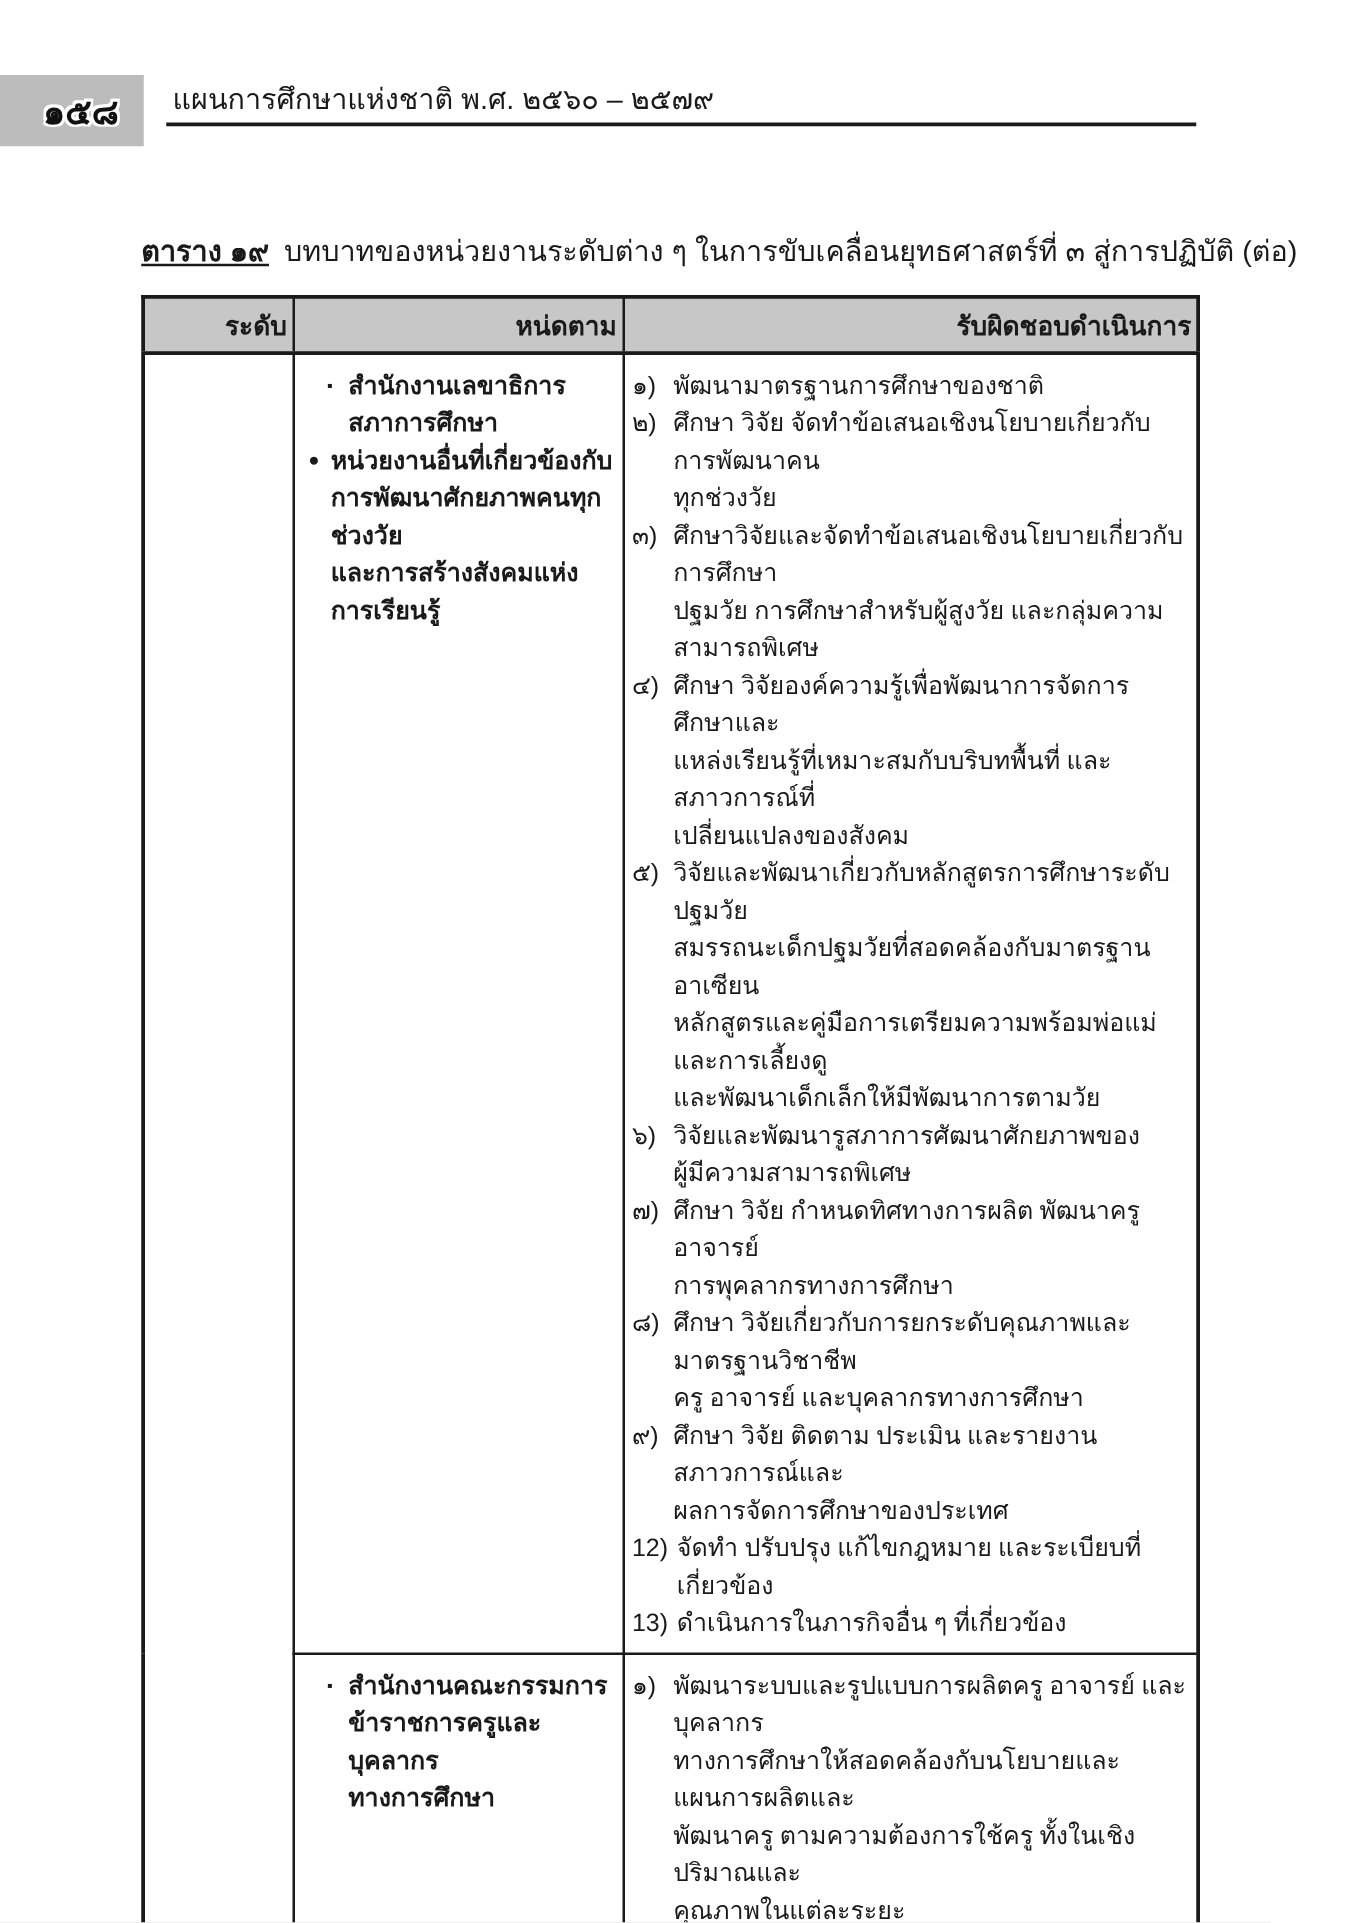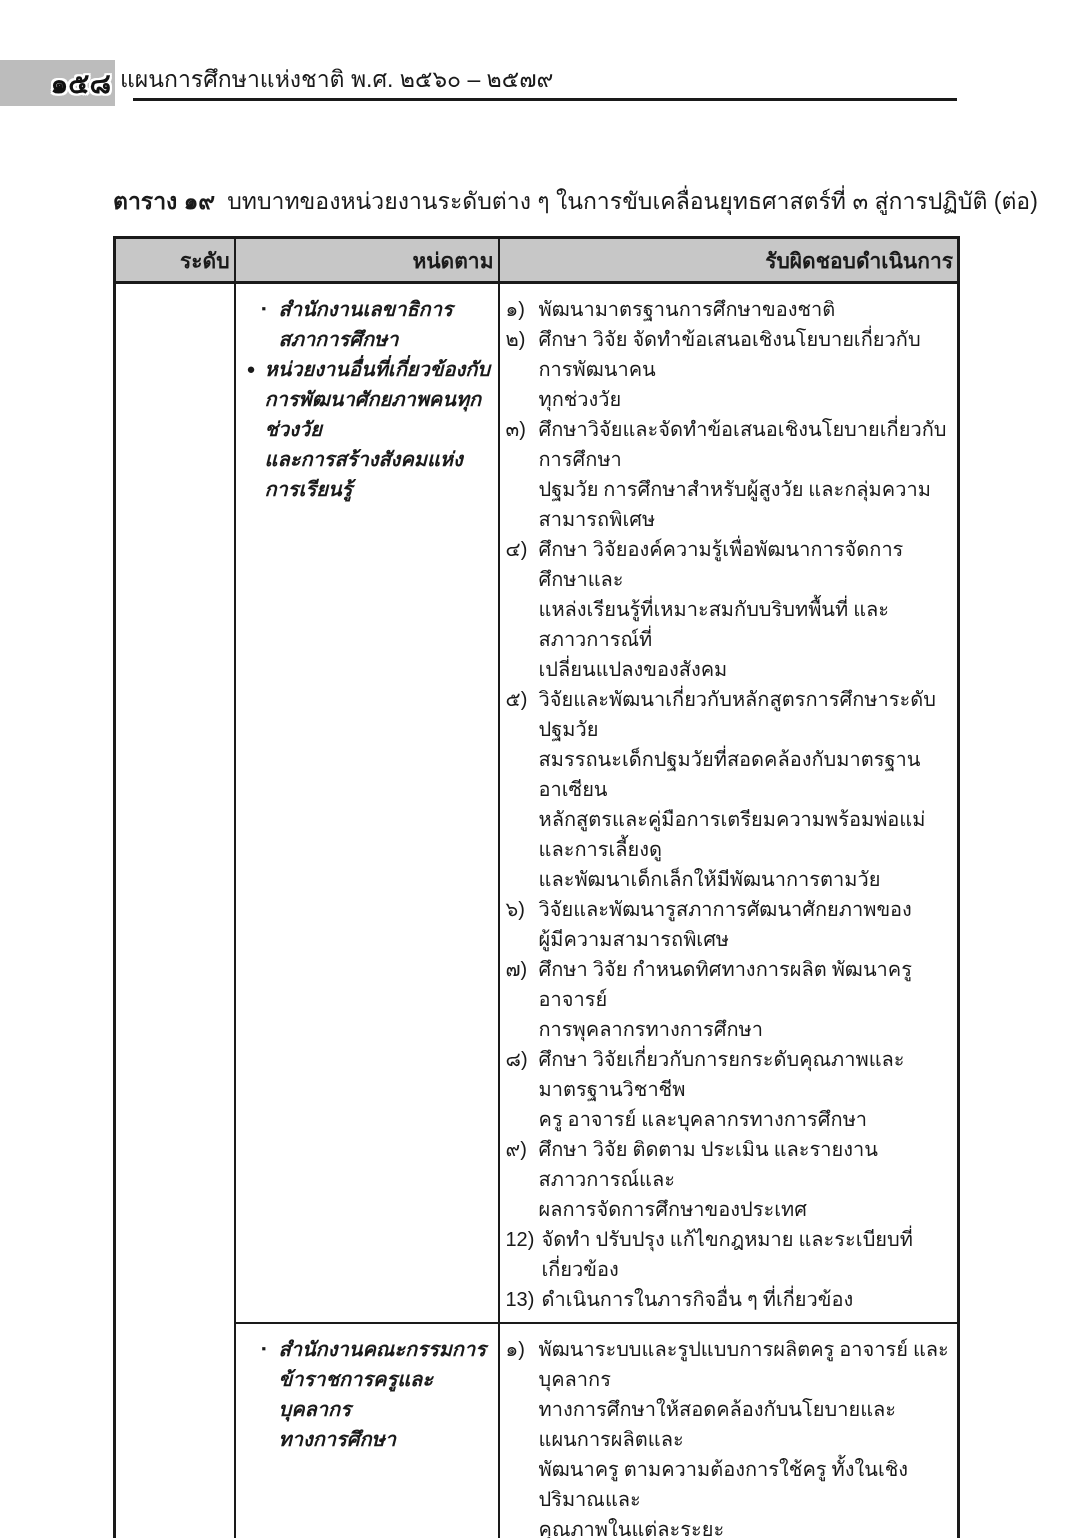--- a/index.html
+++ b/index.html
@@ -11,63 +11,63 @@
     background: #ffffff;
     font-family: "Liberation Sans", "DejaVu Sans", sans-serif;
     color: #1a1a1a;
     overflow: hidden;
   }
 
   
   .pageno-box {
     position: absolute;
     left: 0; top: 60px;
-    width: 115px; height: 46px;
+    width: 115px; height: 57px;
     background: #bcbcbc;
     display: flex;
     align-items: center;
     justify-content: flex-end;
-    padding-right: 4px;
+    padding-right: 20px;
     box-sizing: border-box;
     text-align: center;
   }
   .pageno {
     font-size: 28px;
     font-weight: bold;
     color: #111;
     text-shadow:
       -2px -2px 0 #fff, 2px -2px 0 #fff,
       -2px  2px 0 #fff, 2px  2px 0 #fff,
       -2px  0   0 #fff, 2px  0   0 #fff,
        0   -2px 0 #fff, 0    2px 0 #fff;
   }
   .header-title {
     position: absolute;
-    left: 120px; top: 64px;
+    left: 138px; top: 64px;
     font-size: 23px;
     line-height: 30px;
     white-space: nowrap;
   }
   .header-rule {
     position: absolute;
     left: 133px; top: 98px;
     width: 824px; height: 3px;
     background: #1a1a1a;
   }
 
   
   .caption {
     position: absolute;
     left: 113px; top: 186px;
     width: 870px;
     font-size: 23px;
     line-height: 30px;
     white-space: nowrap;
   }
-  .caption .cap-label { font-weight: bold; margin-right: 12px; }
+  .caption .cap-label { font-weight: bold; margin-right: 12px; text-decoration: underline; }
 
   
   table.roles {
     position: absolute;
     left: 113px; top: 236px;
     width: 844px;
     border-collapse: collapse;
     table-layout: fixed;
     border: 3px solid #1a1a1a;
   }
@@ -101,21 +101,20 @@
   .agency .bullet {
     flex: 0 0 auto;
     line-height: 30px;
   }
   .agency.square .bullet { margin-left: 20px; width: 17px; font-size: 13px; }
   .agency.circle .bullet { margin-left: 5px;  width: 18px; font-size: 15px; }
   .agency .atext {
     flex: 1 1 auto;
     font-weight: bold;
     white-space: pre-line;
-    font-style: italic;
   }
 
   .duty { display: flex; align-items: flex-start; }
   .duty .num {
     flex: 0 0 auto;
     min-width: 26px;
     white-space: nowrap;
   }
   .duty .dtext {
     flex: 1 1 auto;

